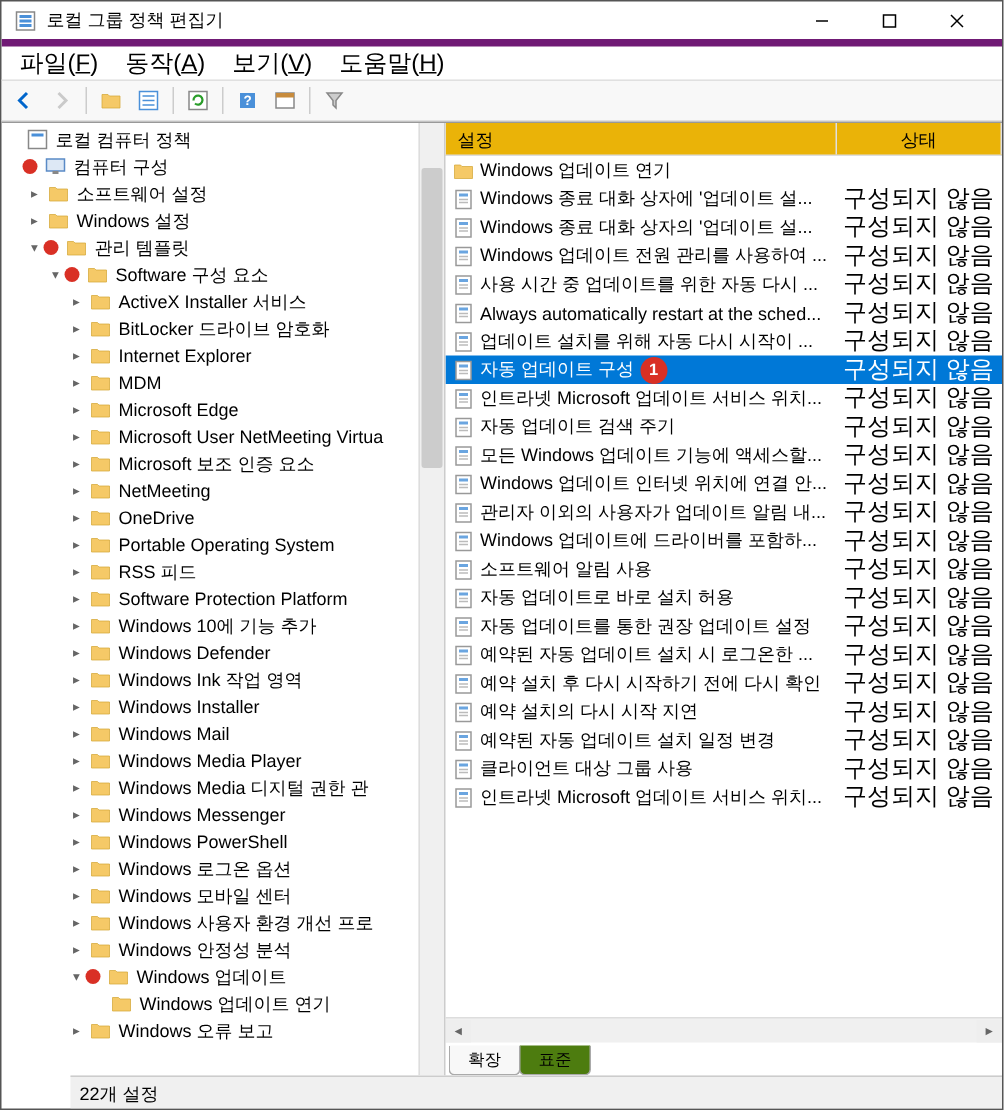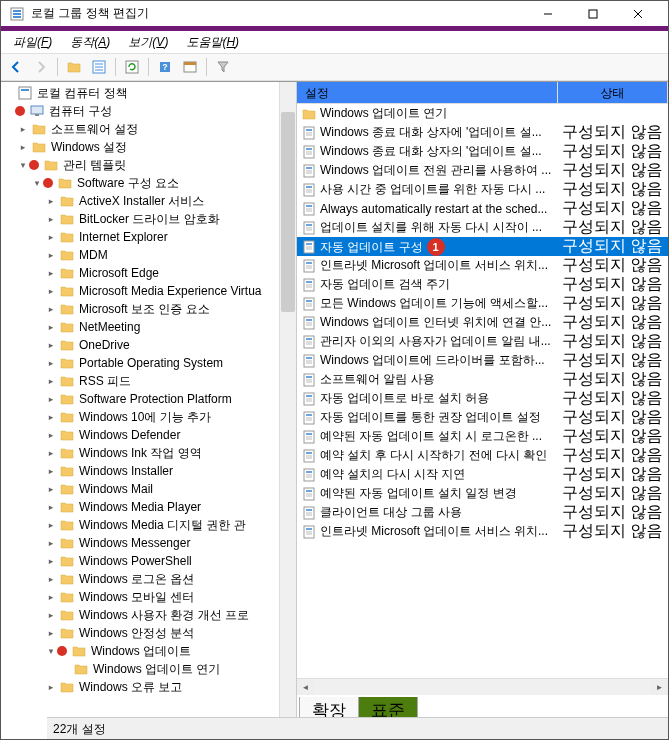--- a/index.html
+++ b/index.html
@@ -5,21 +5,21 @@
     * { box-sizing: border-box; margin: 0; padding: 0; }
     body { font-family: "Malgun Gothic", "Segoe UI", sans-serif; font-size: 12px; color: #000; background: #fff; width: 669px; height: 740px; overflow: hidden; border: 1px solid #555; display: flex; flex-direction: column; }
     
     .titlebar { height: 30px; display: flex; align-items: center; padding: 0 8px; border-bottom: 5px solid #701a75; }
     .titlebar-icon { width: 16px; height: 16px; margin-right: 6px; }
     .titlebar-title { flex: 1; font-size: 12px; }
     .titlebar-controls { display: flex; gap: 0; }
     .titlebar-btn { width: 45px; height: 28px; display: flex; align-items: center; justify-content: center; font-size: 11px; }
     
     .menubar { height: 22px; display: flex; align-items: center; padding: 0 4px; gap: 2px; }
-    .menu-item { padding: 2px 8px; font-size: 12px; font-style: italic; }
+    .menu-item { padding: 2px 8px; font-size: 16px; }
     .menu-item u { text-decoration: underline; }
     
     .toolbar { height: 28px; display: flex; align-items: center; padding: 0 4px; gap: 3px; border-top: 1px solid #e0e0e0; border-bottom: 1px solid #e0e0e0; background: #f8f8f8; }
     .toolbar-btn { width: 22px; height: 22px; display: flex; align-items: center; justify-content: center; border: 1px solid transparent; }
     .toolbar-sep { width: 1px; height: 18px; background: #ccc; margin: 0 2px; }
     
     .main { flex: 1; display: flex; overflow: hidden; border-top: 1px solid #999; }
     
     .tree-panel { width: 296px; overflow-y: auto; overflow-x: hidden; border-right: 1px solid #ccc; padding: 2px; position: relative; }
     .tree-scroll { position: absolute; right: 0; top: 0; bottom: 0; width: 17px; background: #f0f0f0; border-left: 1px solid #ddd; }
@@ -33,39 +33,39 @@
     .indent-0 { padding-left: 0px; }
     .indent-1 { padding-left: 14px; }
     .indent-2 { padding-left: 28px; }
     .indent-3 { padding-left: 42px; }
     .indent-4 { padding-left: 56px; }
     
     .folder-icon { fill: #f5c967; stroke: #d4a838; stroke-width: 0.5; }
     .red-dot { width: 10px; height: 10px; background: #d93025; border-radius: 50%; display: inline-block; margin-right: 2px; }
     
     .list-panel { flex: 1; display: flex; flex-direction: column; overflow: hidden; }
-    .list-header { height: 22px; display: flex; border-bottom: 1px solid #ddd; background: #3b82f6; }
+    .list-header { height: 22px; display: flex; border-bottom: 1px solid #ddd; background: #eab308; }
     .list-header-col { padding: 3px 8px; font-size: 12px; border-right: 1px solid #e0e0e0; }
     .list-header-col.setting { flex: 1; }
     .list-header-col.status { width: 110px; text-align: center; }
     
     .list-body { flex: 1; overflow: hidden; position: relative; }
     .list-row { display: flex; align-items: center; height: 19px; padding-left: 4px; }
     .list-row.selected { background: #0078d7; color: #fff; justify-content: flex-end; }
     .list-row-icon { width: 16px; height: 16px; margin-right: 3px; flex-shrink: 0; }
     .list-row-name { flex: 1; white-space: nowrap; overflow: hidden; text-overflow: ellipsis; font-size: 12px; }
     .list-row-status { width: 110px; font-size: 16px; padding-left: 4px; }
     
     .number-badge { width: 18px; height: 18px; background: #d93025; color: #fff; border-radius: 50%; display: inline-flex; align-items: center; justify-content: center; font-size: 11px; font-weight: bold; margin-left: 4px; }
     
     .hscroll { height: 17px; background: #f0f0f0; border-top: 1px solid #ddd; display: flex; align-items: center; }
     .hscroll-btn { width: 17px; height: 15px; background: #eee; display: flex; align-items: center; justify-content: center; font-size: 8px; color: #666; }
     
     .tabs { height: 22px; display: flex; align-items: flex-start; padding-top: 2px; padding-left: 2px; }
-    .tab { padding: 2px 12px; font-size: 17px; border: 1px solid #aaa; border-radius: 0 0 4px 4px; border-top: none; background: #f8f8f8; margin-right: -1px; }
+    .tab { padding: 2px 12px; font-size: 11px; border: 1px solid #aaa; border-radius: 0 0 4px 4px; border-top: none; background: #f8f8f8; margin-right: -1px; }
     .tab.active { background: #4d7c0f; }
     
     .statusbar { height: 22px; border-top: 1px solid #ccc; padding: 3px 6px; font-size: 12px; background: #f0f0f0; margin-left: 46px; }
     
     svg { display: block; }
   </style>
 </head>
 <body>
 
 <div class="titlebar">
@@ -273,21 +273,21 @@
     <span class="tree-label">Microsoft Edge</span>
   </div>
         <div class="tree-node indent-3">
     <span class="tree-toggle">▸</span>
 
     <span class="tree-icon">
             <svg width="16" height="16" viewBox="0 0 16 16">
               <path class="folder-icon" d="M2 4 L6 4 L7 5 L14 5 L14 13 L2 13 Z"></path>
             </svg>
           </span>
-    <span class="tree-label">Microsoft Media Experience Virtua</span>
+    <span class="tree-label">Microsoft User NetMeeting Virtua</span>
   </div>
         <div class="tree-node indent-3">
     <span class="tree-toggle">▸</span>
 
     <span class="tree-icon">
             <svg width="16" height="16" viewBox="0 0 16 16">
               <path class="folder-icon" d="M2 4 L6 4 L7 5 L14 5 L14 13 L2 13 Z"></path>
             </svg>
           </span>
     <span class="tree-label">Microsoft 보조 인증 요소</span>

